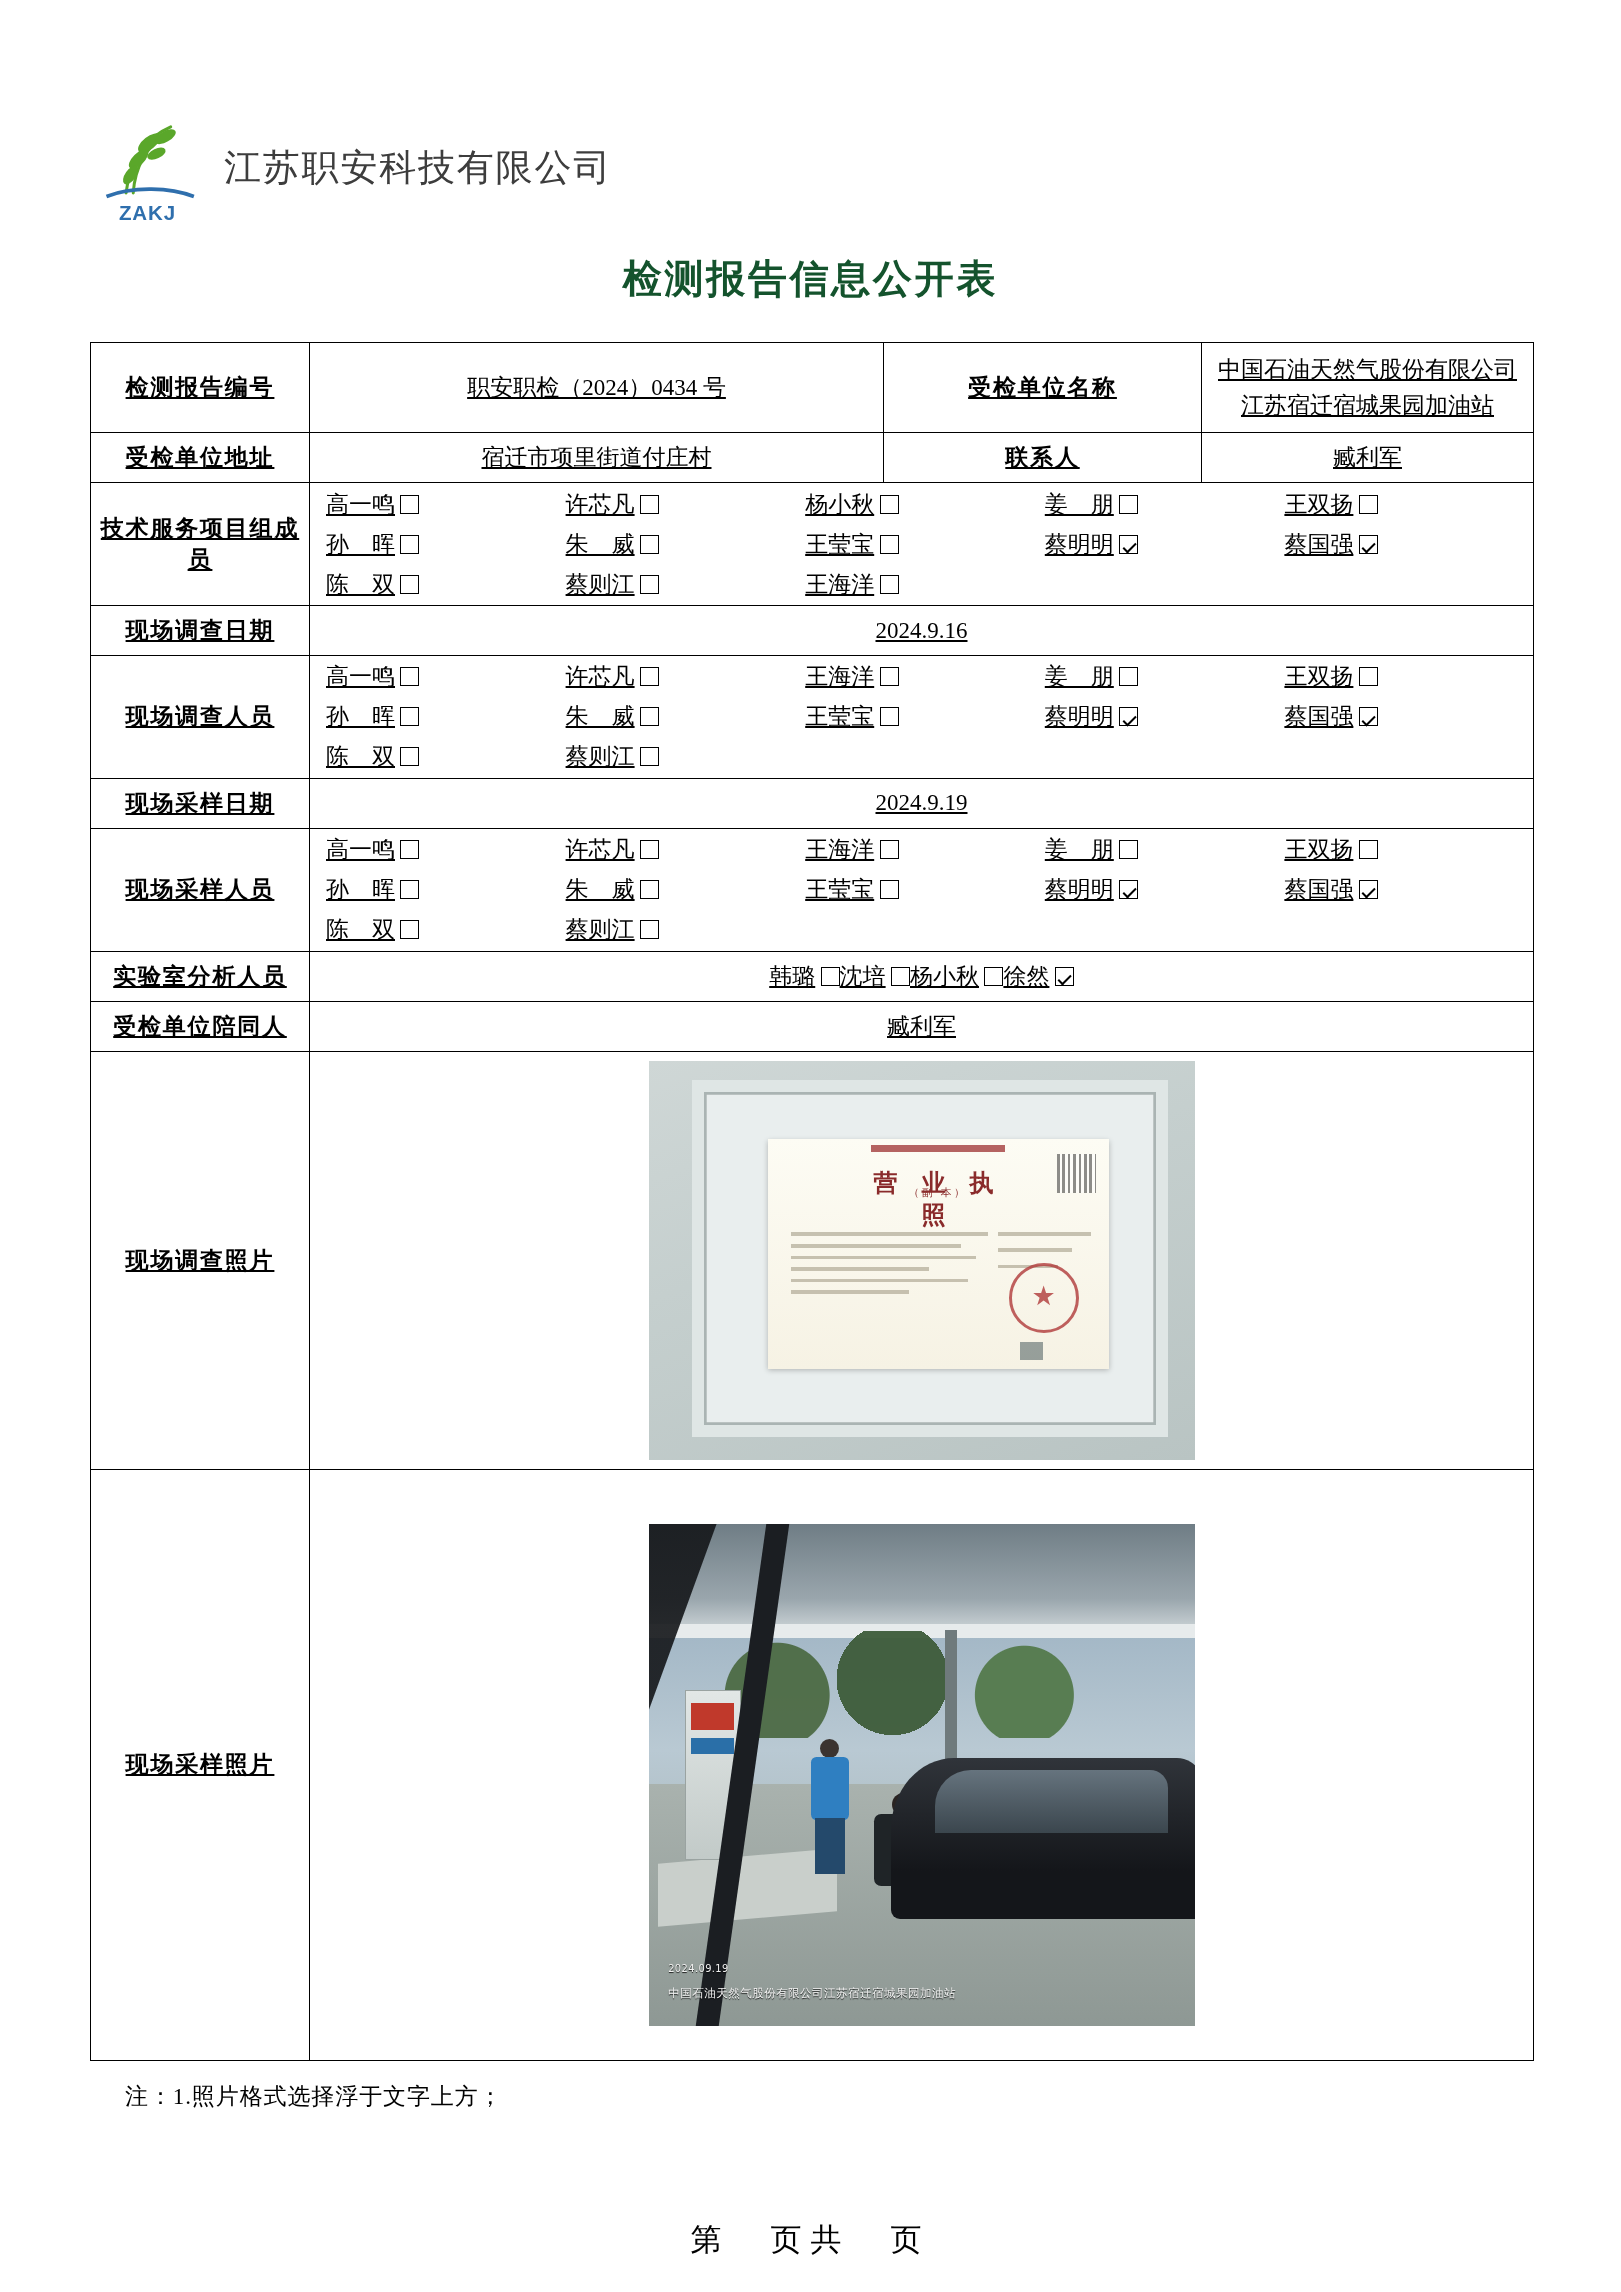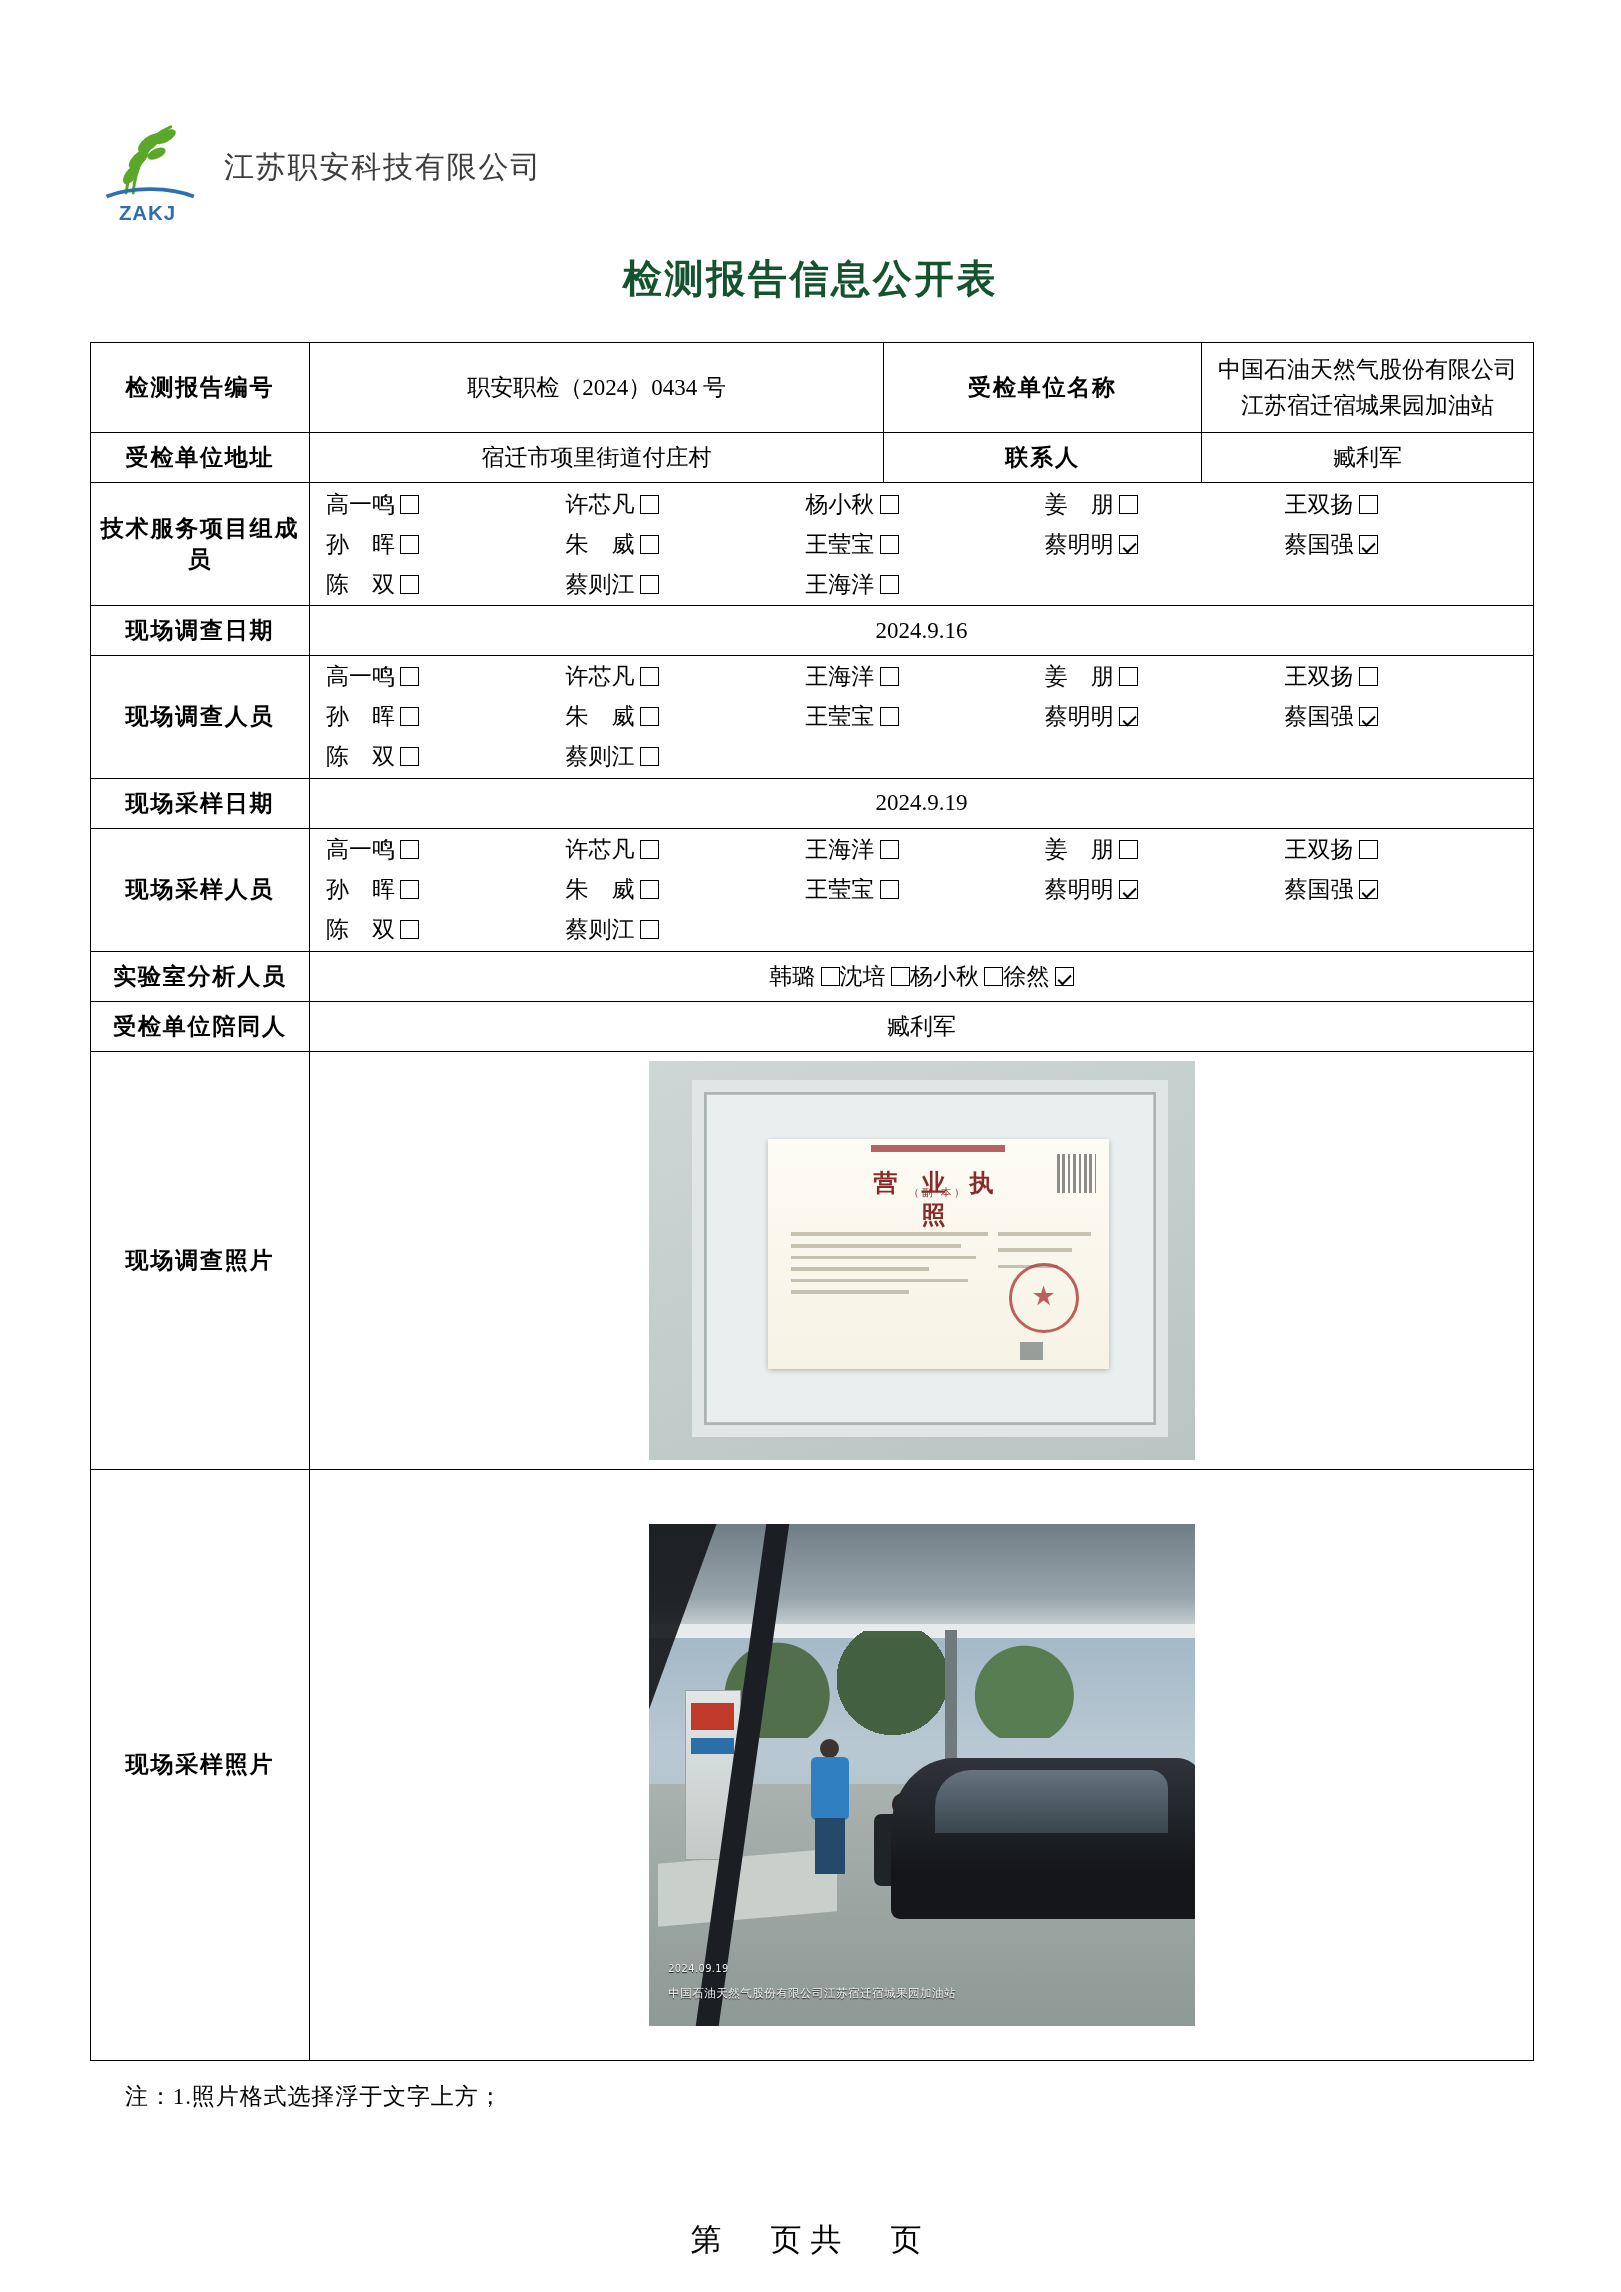--- a/index.html
+++ b/index.html
@@ -28,21 +28,21 @@
     align-items: center;
     gap: 23px;
   }
   .logo {
     width: 107px;
     height: 121px;
     position: relative;
   }
   .logo svg { display: block; }
   .brand-name {
-    font-size: 30px;
+    font-size: 37px;
     letter-spacing: 1.8px;
     color: #3d3d3d;
     font-family: "Liberation Serif", serif;
   }
   .header-right {
     text-align: right;
     font-size: 24px;
     line-height: 1.75;
     color: #1a1a1a;
     padding-top: 5.4px;
@@ -51,21 +51,21 @@
   .doc-title {
     text-align: center;
     font-size: 39px;
     font-weight: bold;
     letter-spacing: 2.7px;
     margin-top: 24px;
     margin-bottom: 32px;
     color: #14532d;
   }
   
-  .tbl-wrap { padding: 4px 90px; }
+  .tbl-wrap { padding: 4px 90px; text-decoration: underline; }
   table.main {
     width: 1442px;
     border-collapse: collapse;
     table-layout: fixed;
   }
   table.main td {
     border: 1.4px solid #000;
     padding: 9px 7.2px;
     font-size: 23px;
     vertical-align: middle;

